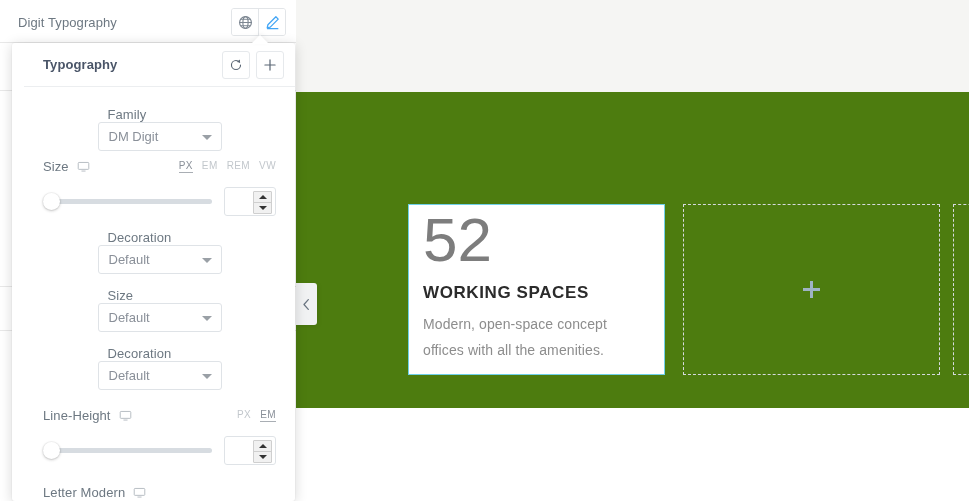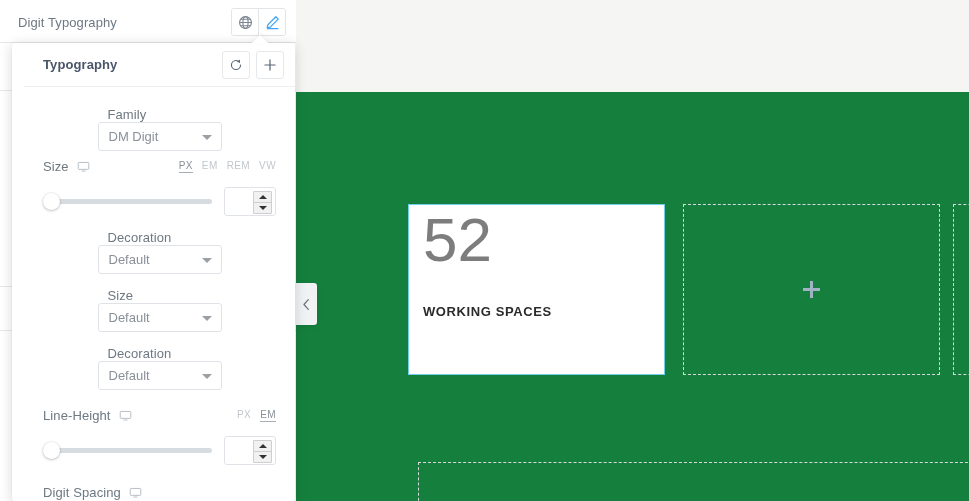--- a/index.html
+++ b/index.html
@@ -300,22 +300,22 @@
     cursor: pointer;
     z-index: 8;
   }
 
   
   .canvas {
     position: absolute;
     left: 296px;
     top: 0;
     width: 673px;
-    height: 501px;
-    background: #15803d;
+    height: 408px;
+    background: #4d7c0f;
     overflow: hidden;
   }
   .canvas-topband {
     position: absolute;
     left: 0; top: 0;
     width: 673px;
     height: 92px;
     background: #f5f5f3;
   }
 
@@ -332,25 +332,25 @@
   }
   .digit {
     font-size: 62px;
     line-height: 1.0;
     color: #7d7d7d;
     font-weight: 400;
     letter-spacing: 0px;
     margin-top: 4px;
   }
   .widget-title {
-    font-size: 13px;
+    font-size: 17px;
     font-weight: bold;
     color: #2b2b2b;
     letter-spacing: .6px;
-    margin-top: 33px;
+    margin-top: 12px;
   }
   .widget-desc {
     font-size: 14px;
     color: #8d8d8d;
     line-height: 1.85;
     margin-top: 9px;
     letter-spacing: .1px;
   }
 
   .placeholder {
@@ -552,21 +552,21 @@
               <span class="spin-half">
                   <i class="arrow-down"></i>
                 </span>
             </span>
           </div>
         </div>
       </div>
 
       <div class="field" style="margin-top:16px;">
         <div class="field-head">
-          <div class="field-label">Digit Spacing</div>
+          <div class="field-label">Letter Modern</div>
           <span class="responsive-icon">
             <svg width="13" height="13" viewBox="0 0 16 16">
               <rect x="1.5" y="3" width="13" height="8.5" rx="1" fill="none" stroke="#b6bcc2" stroke-width="1.2"></rect>
               <line x1="5.5" y1="13.6" x2="10.5" y2="13.6" stroke="#b6bcc2" stroke-width="1.2"></line>
             </svg>
           </span>
         </div>
 
       </div>
 
@@ -578,20 +578,21 @@
       <polyline points="7,1.5 2.2,7 7,12.5" fill="none" stroke="#6c7783" stroke-width="1.4" stroke-linecap="round" stroke-linejoin="round"></polyline>
     </svg>
   </div>
 
   <div class="canvas">
     <div class="canvas-topband"></div>
 
     <div class="widget-card">
       <div class="digit">52</div>
       <div class="widget-title">WORKING SPACES</div>
+      <div class="widget-desc">Modern, open-space concept offices with all the amenities.</div>
     </div>
 
     <div class="placeholder ph-main">
       <span class="plus-glyph"></span>
     </div>
 
     <div class="placeholder ph-right-sliver"></div>
 
     <div class="placeholder ph-bottom"></div>
   </div>

